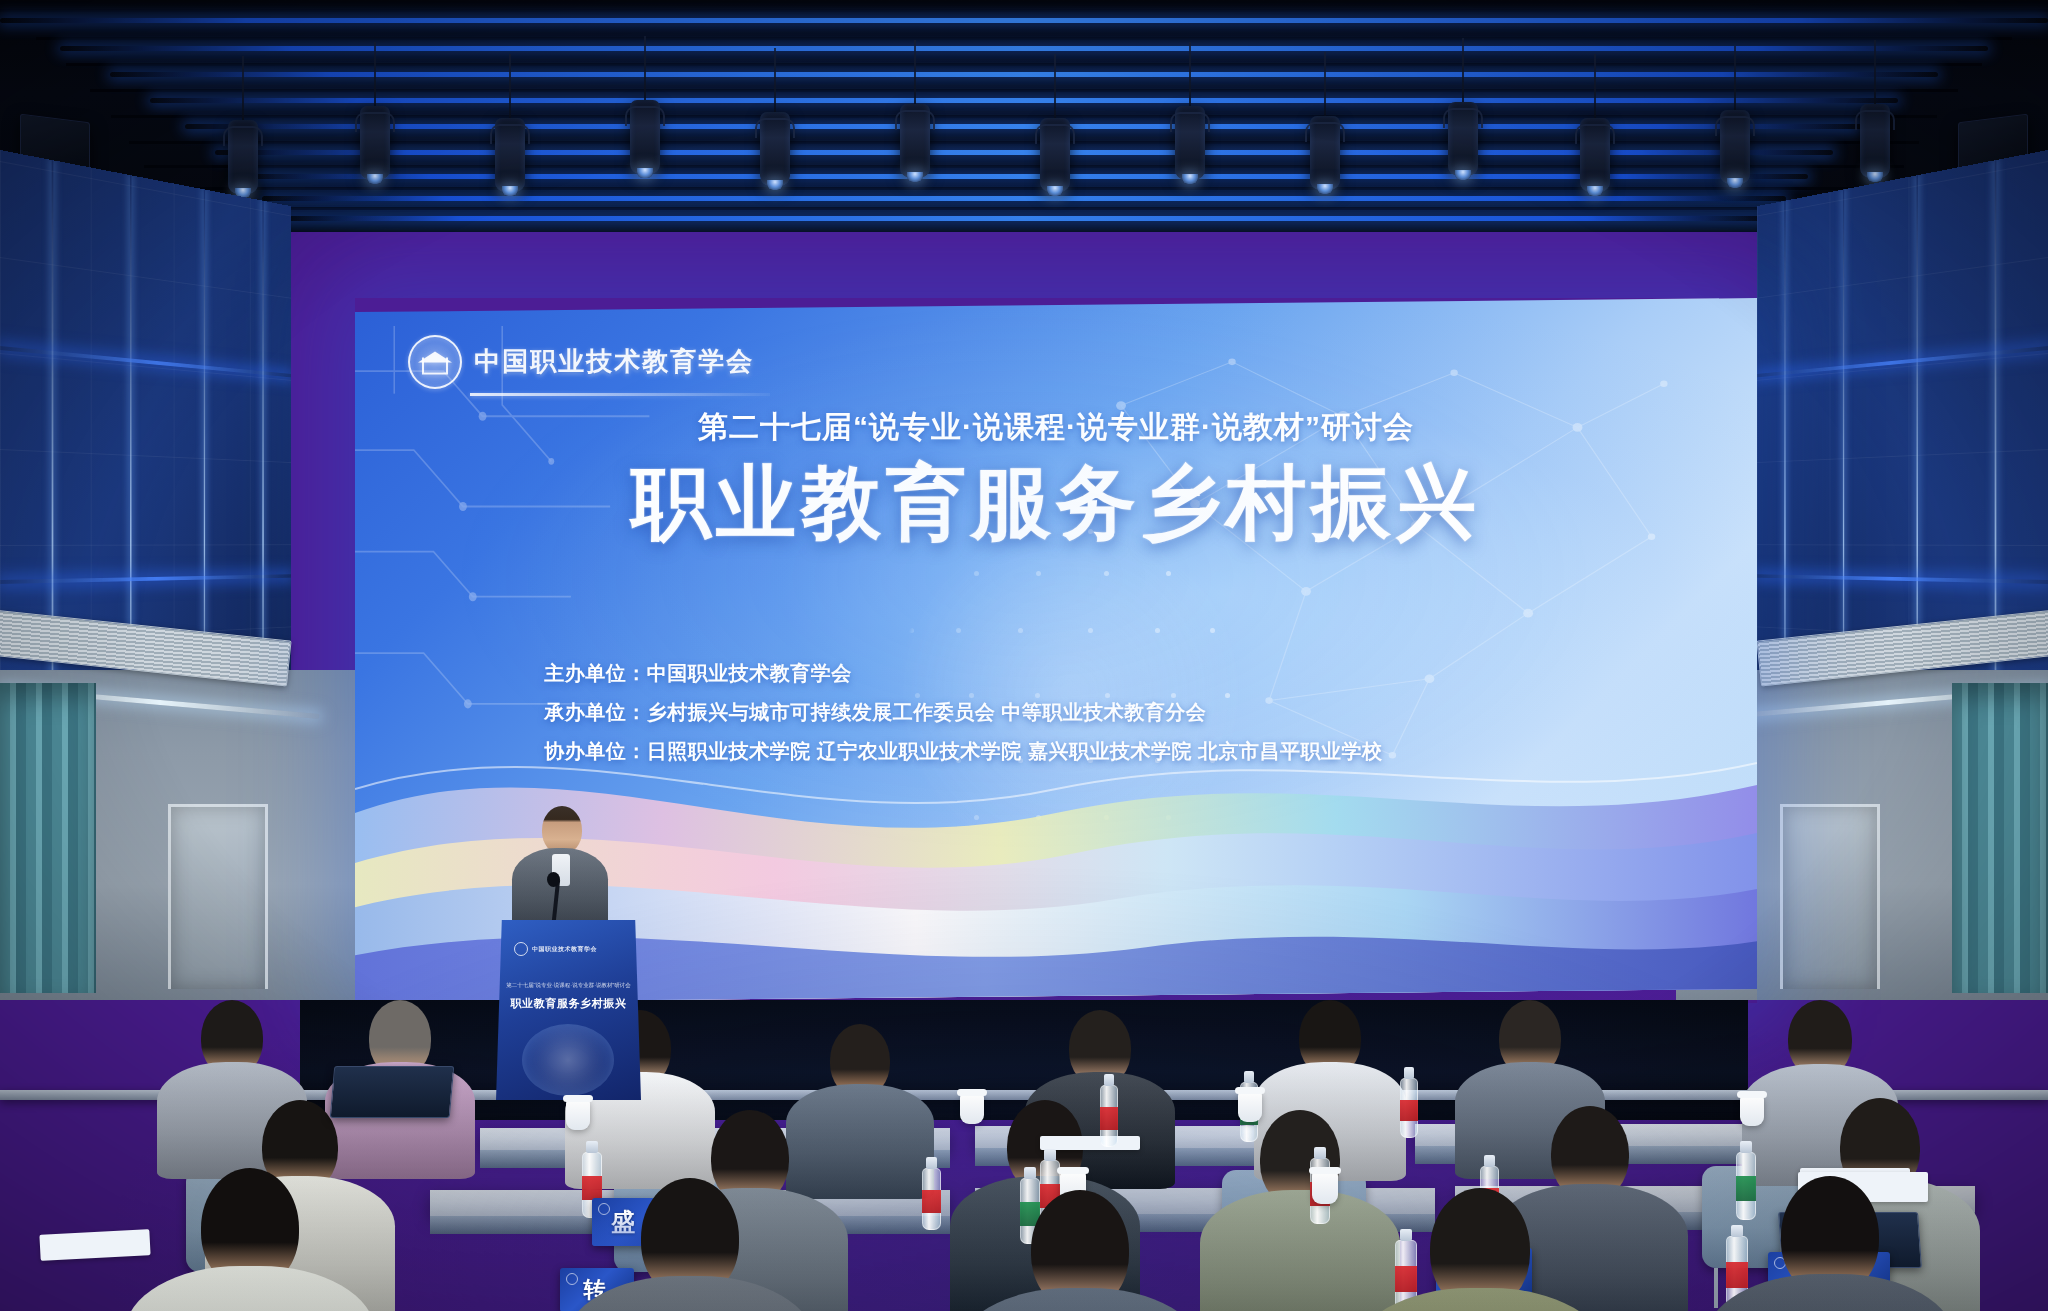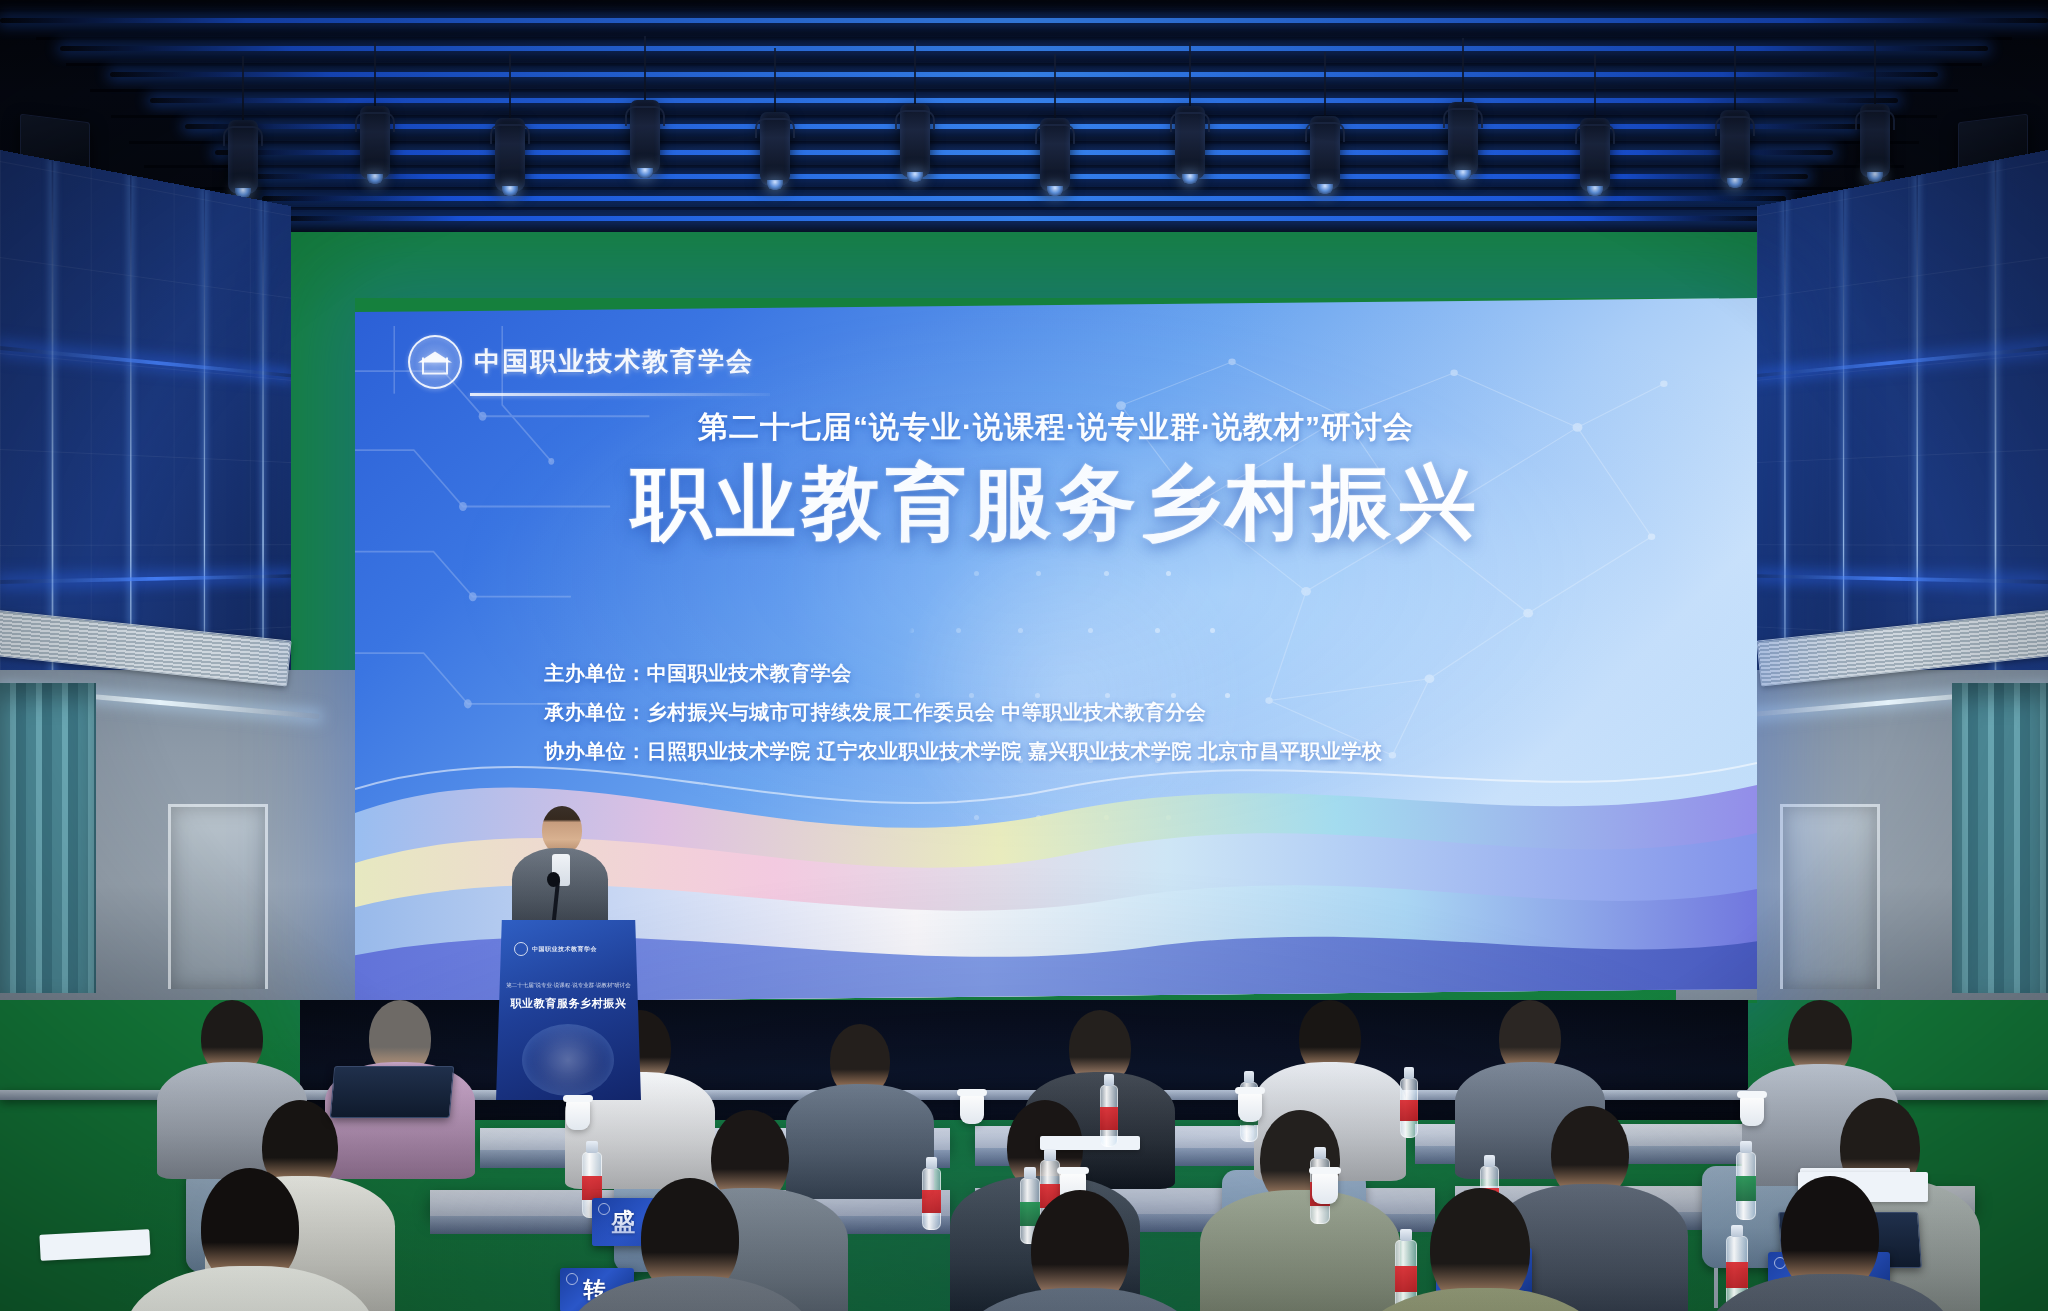--- a/index.html
+++ b/index.html
@@ -2,21 +2,21 @@
 <html lang="zh"><head>
 <meta charset="utf-8">
 <title>Conference Hall Photo</title>
 <style>
   * { margin:0; padding:0; box-sizing:border-box; }
   html,body { background:#05070f; }
   body {
     width:2048px; height:1311px; overflow:hidden; position:relative;
     font-family:"Liberation Sans","DejaVu Sans",sans-serif;
   }
-  .scene { position:absolute; inset:0; overflow:hidden; background:#15803d; }
+  .scene { position:absolute; inset:0; overflow:hidden; background:#4c1d95; }
 
   
   .ceiling {
     position:absolute; left:0; top:0; width:2048px; height:232px;
     background:
       linear-gradient(180deg,#04060e 0%,#060a16 40%,#05080f 100%);
     overflow:hidden;
   }
   .ceil-strip {
     position:absolute; height:5px; border-radius:3px;

